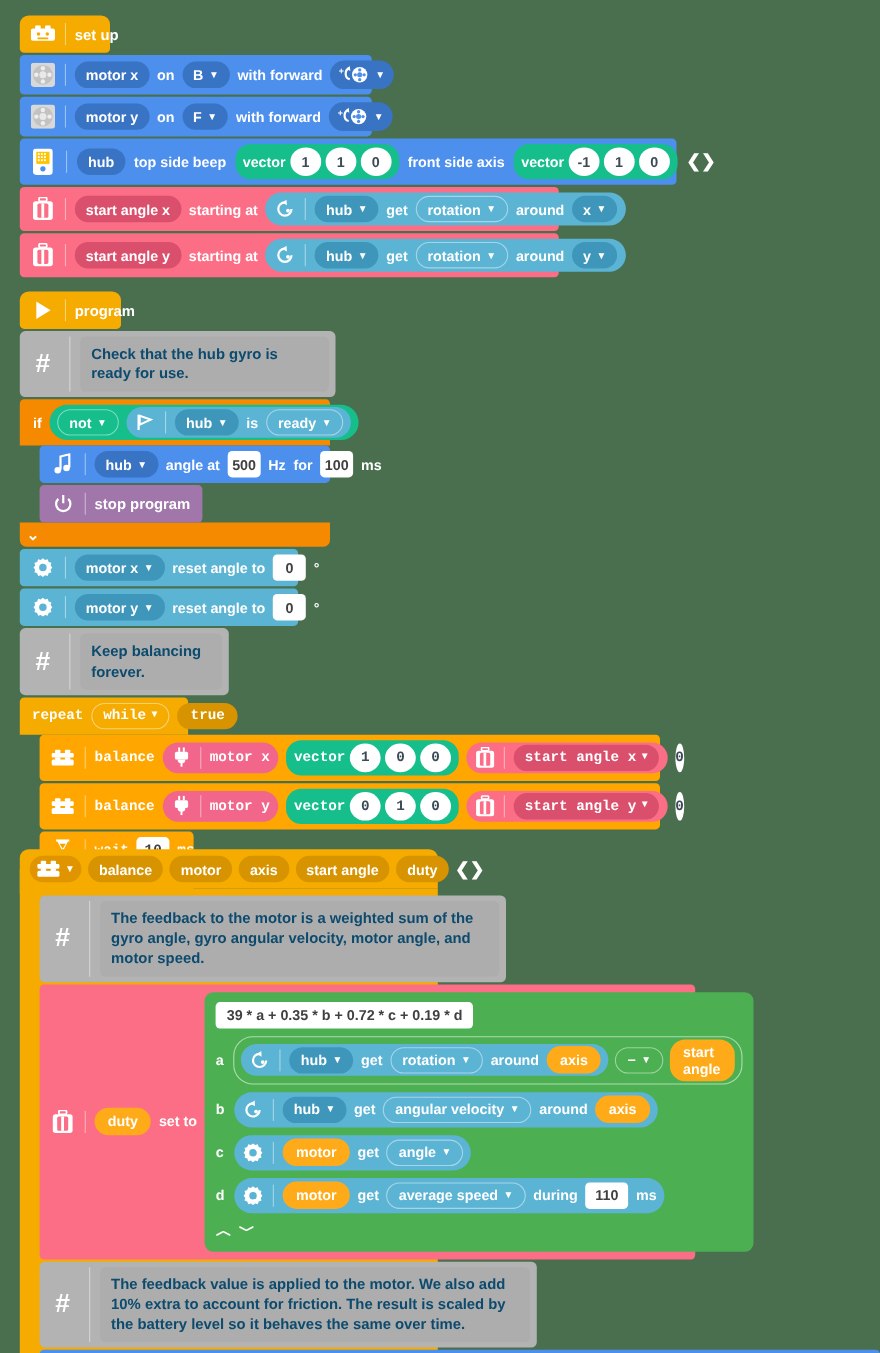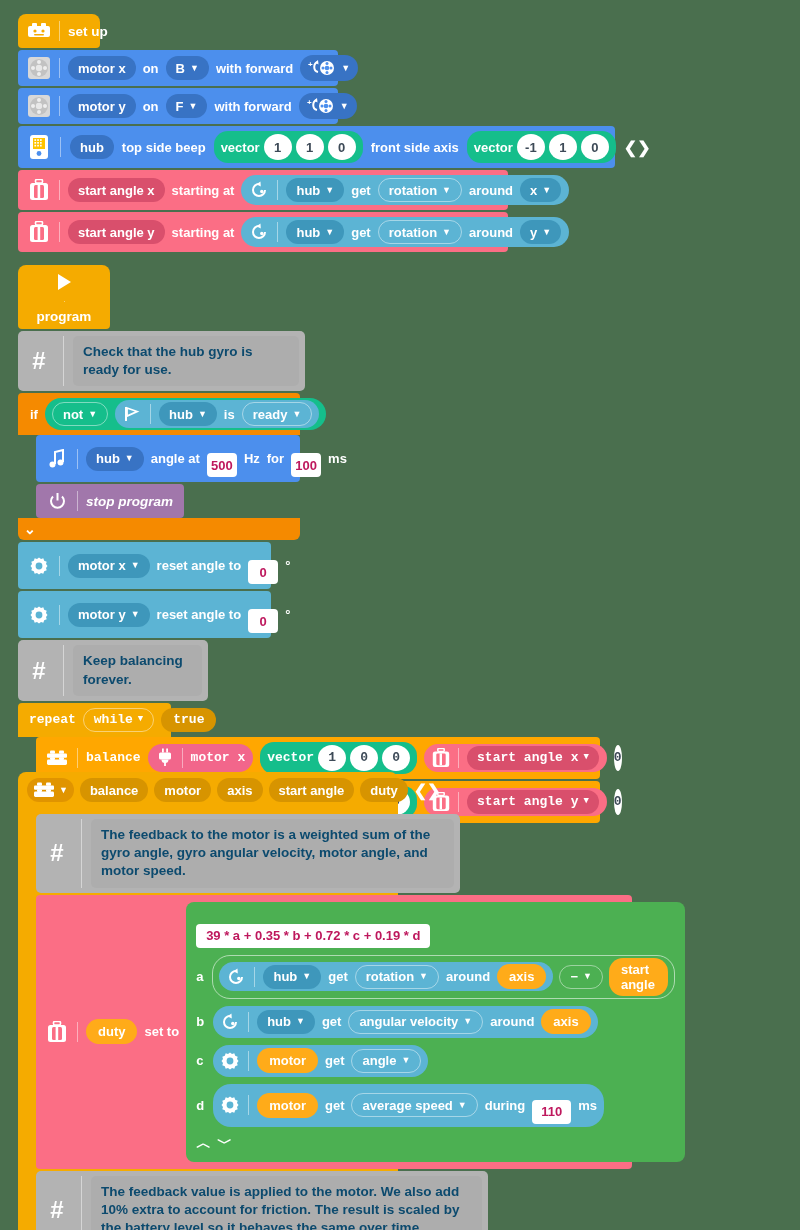--- a/index.html
+++ b/index.html
@@ -39,27 +39,26 @@
 
   
   .pill {
     display: inline-flex; align-items: center; gap: 5px;
     border-radius: 14px; padding: 3px 10px;
     font-size: 13px; font-weight: bold; white-space: nowrap;
     min-height: 24px;
   }
   .pill.out { border: 1px solid rgba(255,255,255,.45); }
   .numsq {
-    background: #fff; color: #be185d;
+    background: #fff; color: #404040;
     border-radius: 4px; padding: 3px 9px;
     font-size: 13px; font-weight: bold;
     min-width: 30px; text-align: center;
     display: inline-flex; align-items: center; justify-content: center;
     min-height: 24px;
-    margin-top: 13px;
   }
   .circ {
     background: #fff; color: #3d4a57;
     border-radius: 50%; width: 28px; height: 26px;
     font-size: 13px; font-weight: bold;
     display: inline-flex; align-items: center; justify-content: center;
   }
   .caret { font-size: 9px; line-height: 1; }
 
   
@@ -313,21 +312,21 @@
         <span class="pill p-lblue">
           <span>y</span>
           <span class="caret">▼</span>
         </span>
       </span>
     </div>
   </div>
 
   <div class="stack" style="left:18px; top:265px;">
 
-    <div class="blk stackblk c-yellow" style="border-radius:8px 8px 4px 4px; width:92px;flex-direction:column;">
+    <div class="blk stackblk c-yellow" style="border-radius:8px 8px 4px 4px; width:92px;">
       <span class="icn">
         <svg width="18" height="18" viewBox="0 0 18 18">
             <path d="M3 1 L16 9 L3 17 Z" fill="#fff"></path>
           </svg>
       </span>
       <span class="divider"></span>
       <span class="label">program</span>
     </div>
 
     <div class="commentblk" style="width:287px; margin-top:2px;">
@@ -379,21 +378,21 @@
             <span>hub</span>
             <span class="caret">▼</span>
           </span>
           <span class="label lbl-small">angle at</span>
           <span class="numsq">500</span>
           <span class="label lbl-small">Hz</span>
           <span class="label lbl-small">for</span>
           <span class="numsq">100</span>
           <span class="label lbl-small">ms</span>
         </div>
-        <div class="blk stackblk c-purple" style="width:148px; margin-top:2px;font-style:italic;">
+        <div class="blk stackblk c-purple" style="width:148px; margin-top:2px;">
           <span class="icn">
             <svg width="19" height="19" viewBox="0 0 19 19">
                 <path d="M5 4.5 A6.5 6.5 0 1 0 14 4.5" stroke="#fff" stroke-width="2" fill="none"></path>
                 <path d="M9.5 1 V8.5" stroke="#fff" stroke-width="2"></path>
               </svg>
           </span>
           <span class="divider"></span>
           <span class="label">stop program</span>
         </div>
       </div>

